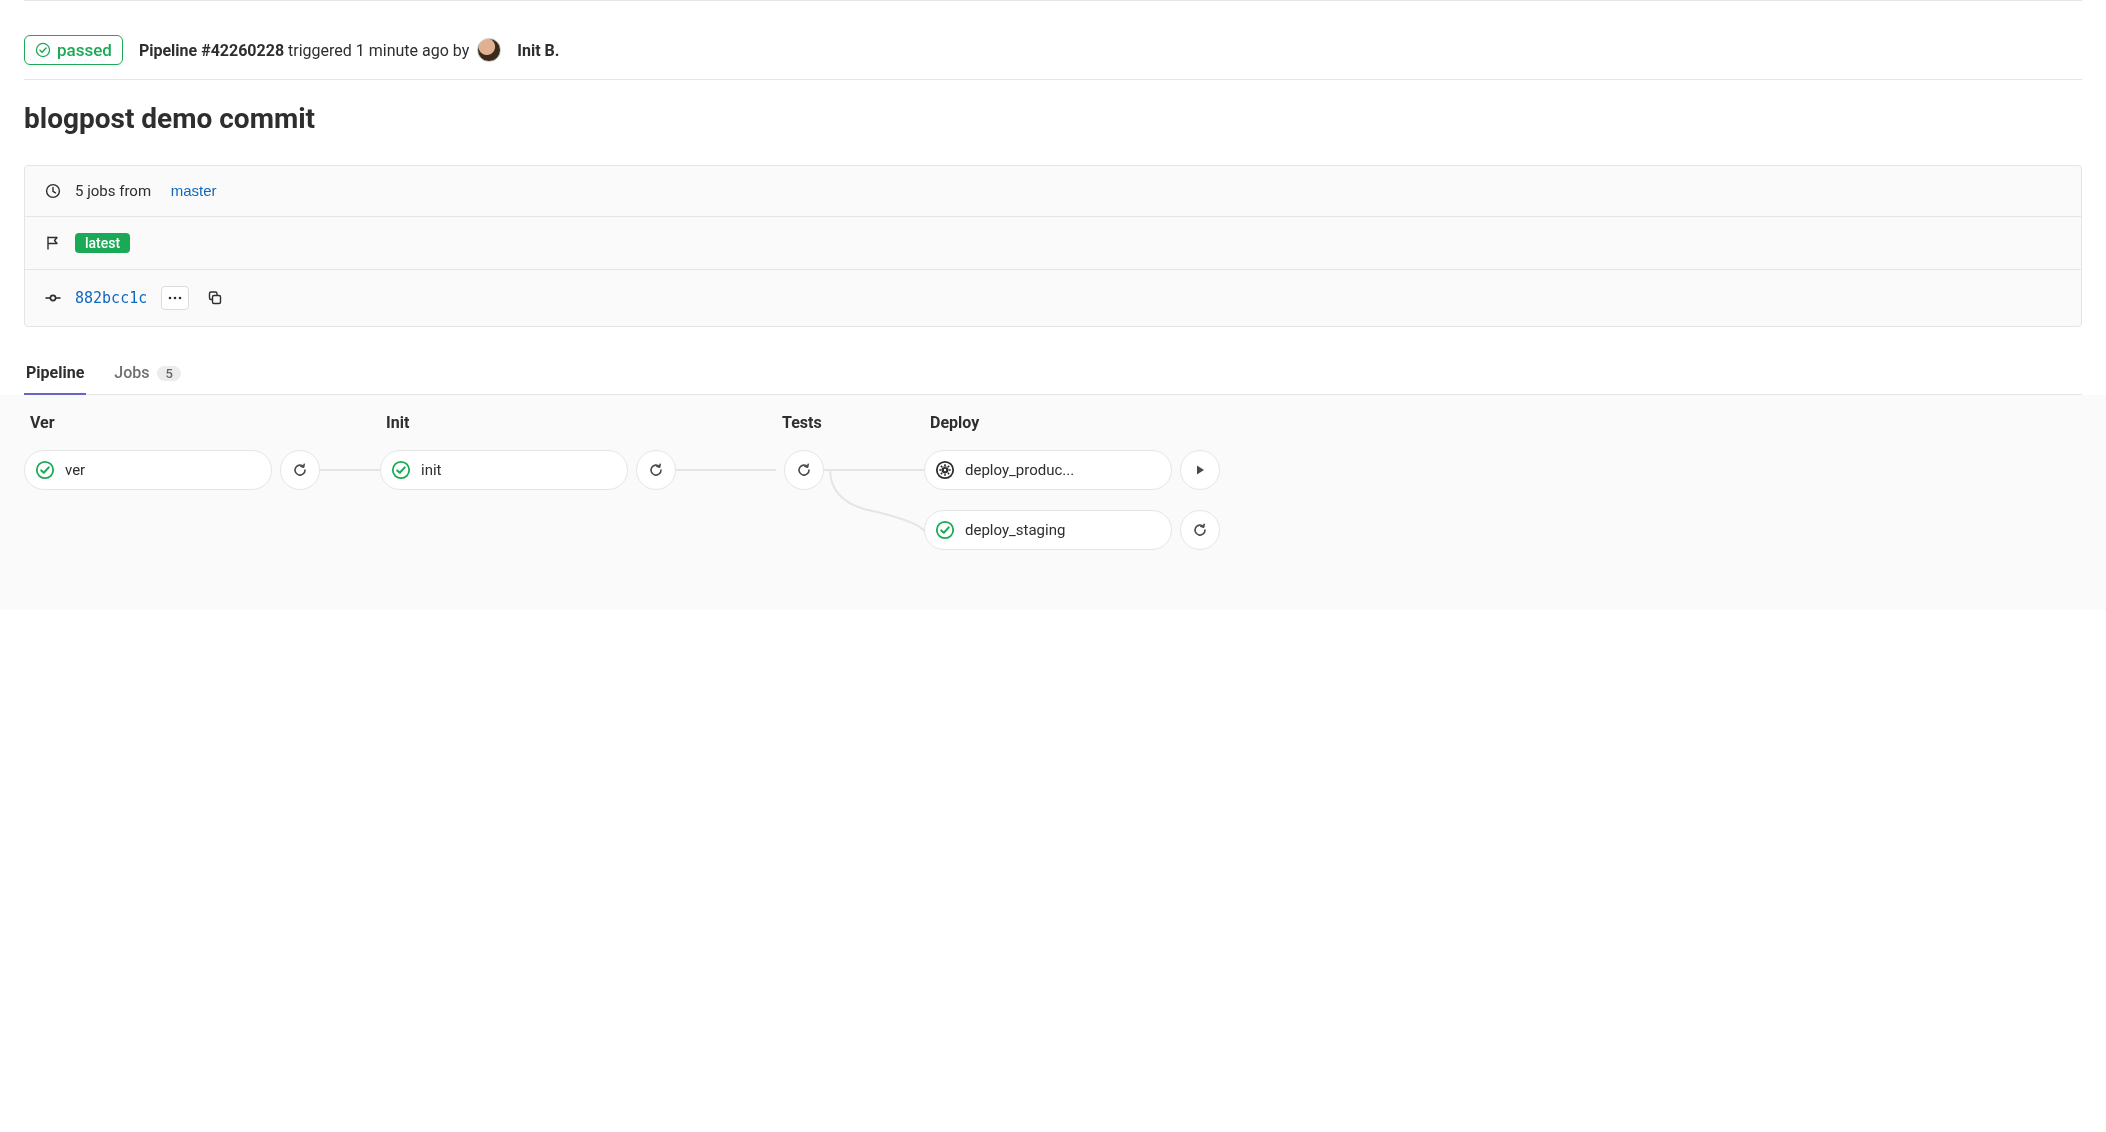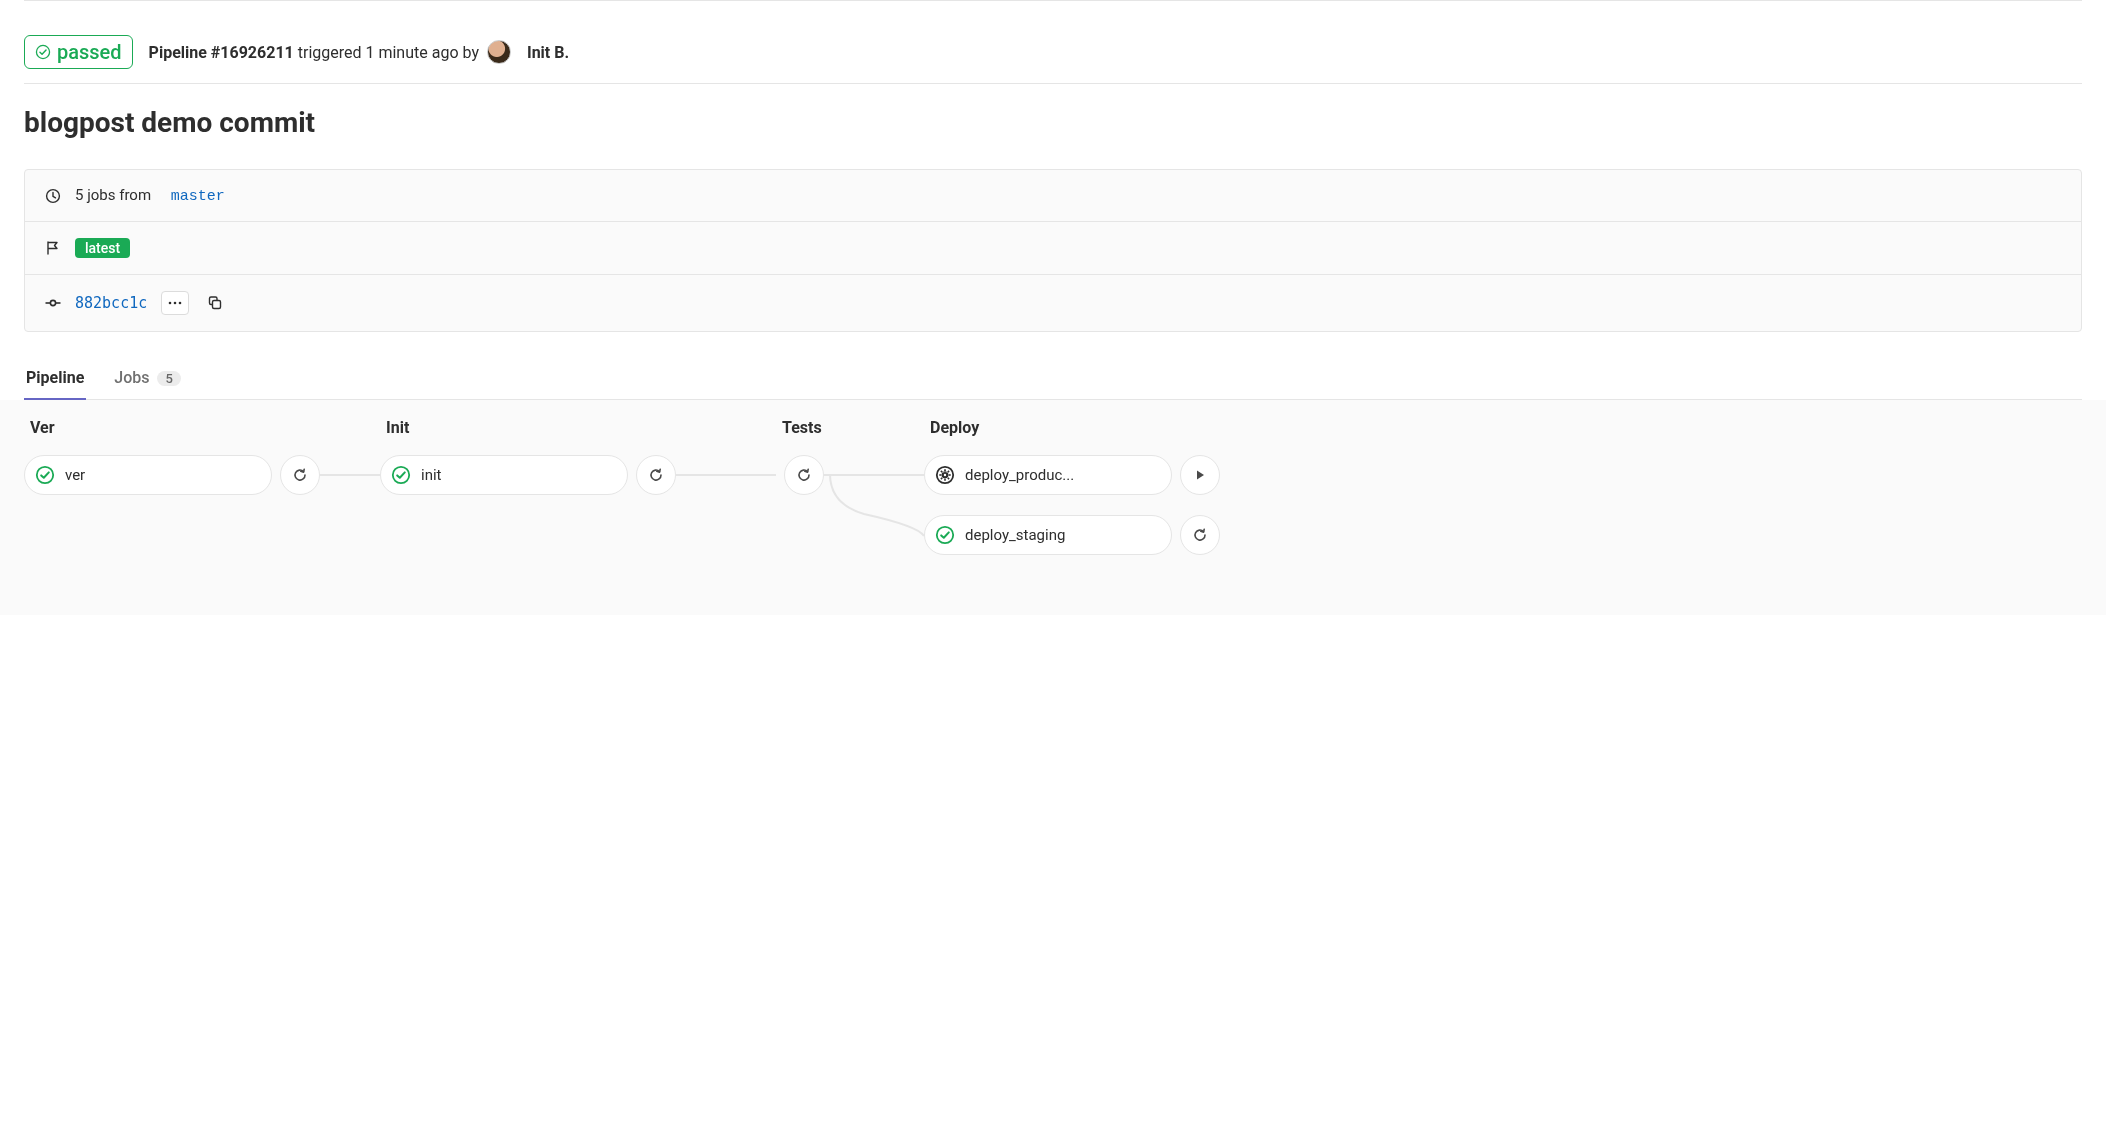--- a/index.html
+++ b/index.html
@@ -23,21 +23,21 @@
     border-bottom: 1px solid #e5e5e5;
   }
   .status-badge {
     display: inline-flex;
     align-items: center;
     gap: 6px;
     border: 1px solid #1aaa55;
     color: #1aaa55;
     border-radius: 6px;
     padding: 4px 10px;
-    font-size: 20px;
+    font-size: 17px;
     font-weight: 500;
     background: #fff;
     line-height: 1.2;
   }
   .status-badge .check-circle { width: 16px; height: 16px; }
 
   .pipeline-line {
     display: flex;
     align-items: center;
     gap: 8px;
@@ -72,21 +72,21 @@
     display: flex;
     align-items: center;
     gap: 14px;
     padding: 16px 20px;
     border-bottom: 1px solid #e5e5e5;
     font-size: 15px;
     color: #2e2e2e;
   }
   .info-row:last-child { border-bottom: none; }
   .info-row .icon { color: #2e2e2e; flex-shrink: 0; }
-  .branch-link { color: #1068bf; font-family: Liberation Mono, monospace; padding-left: 16px; }
+  .branch-link { color: #1068bf; font-family: Liberation Sans, sans-serif; padding-left: 16px; }
   .latest-tag {
     background: #1aaa55;
     color: #fff;
     border-radius: 4px;
     padding: 2px 10px;
     font-size: 14px;
     font-weight: 500;
   }
   .commit-sha {
     color: #1068bf;
@@ -243,21 +243,21 @@
   <div class="header-row">
     <div class="status-badge">
       <svg class="check-circle" viewBox="0 0 20 20">
         <circle cx="10" cy="10" r="8.2" stroke="#1aaa55" stroke-width="1.6" fill="none"></circle>
         <path d="M6.2 10.4 L8.8 12.8 L13.8 7.4" stroke="#1aaa55" stroke-width="1.8" fill="none" stroke-linecap="round" stroke-linejoin="round"></path>
       </svg>
       <span>passed</span>
     </div>
     <div class="pipeline-line">
       <span>
-        <strong><span>Pipeline </span><span>#16926211</span></strong><span class="trigger-text"> triggered 1 minute ago by</span>
+        <strong><span>Pipeline </span><span>#42260228</span></strong><span class="trigger-text"> triggered 1 minute ago by</span>
       </span>
       <span class="avatar"></span>
       <span class="user-name">Init B.</span>
     </div>
   </div>
 
   <h1 class="commit-title">blogpost demo commit</h1>
 
   <div class="info-box">
     <div class="info-row">

